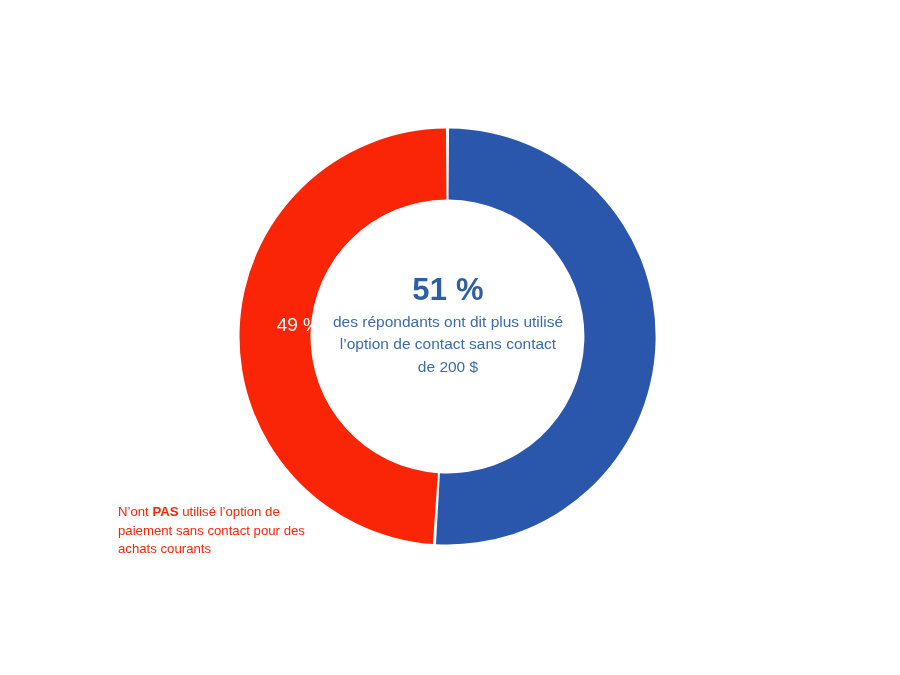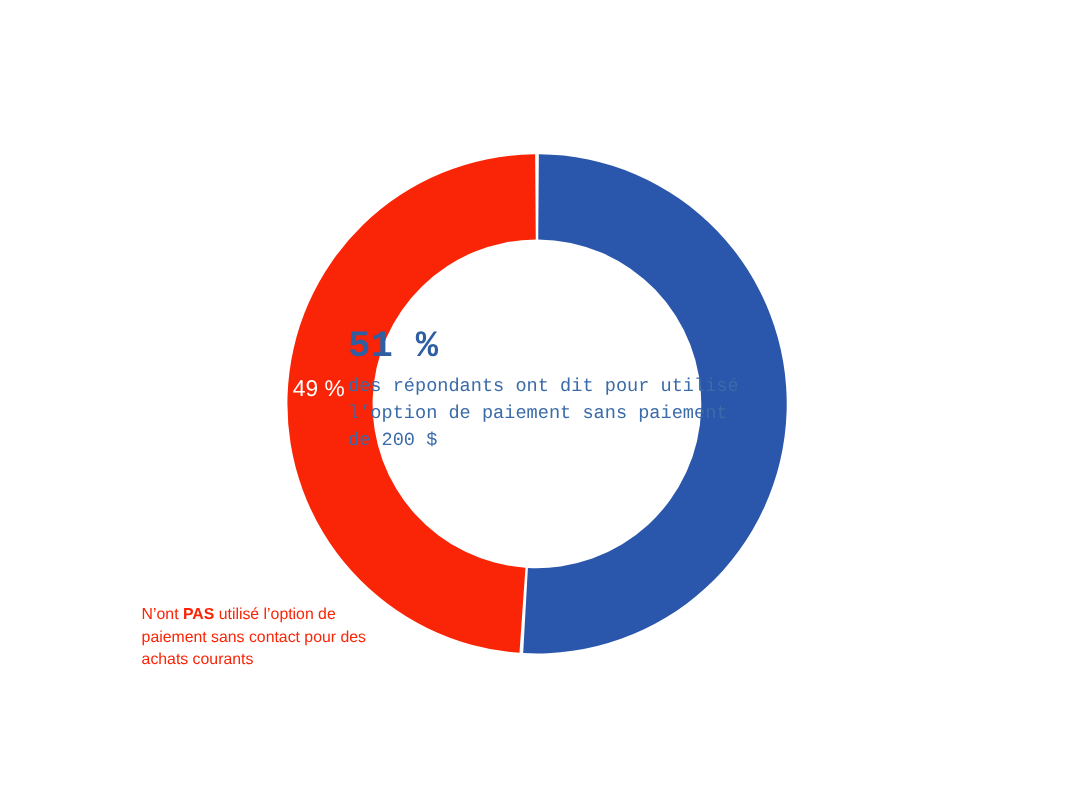--- a/index.html
+++ b/index.html
@@ -29,22 +29,22 @@
     left: 0;
     top: 0;
   }
 
   
   .center-text {
     position: absolute;
     left: 290px;
     top: 272px;
     width: 316px;
+    text-align: center;
     pointer-events: none;
-    font-family: Liberation Mono, monospace;
   }
   .center-pct {
     font-size: 31px;
     font-weight: bold;
     color: #2E5FA3;
     line-height: 1.18;
     letter-spacing: 0.2px;
     margin-bottom: 2px;
   }
   .center-body {
@@ -56,21 +56,21 @@
     display: block;
     white-space: nowrap;
   }
 
   
   .slice-label-red {
     position: absolute;
     left: 244px;
     top: 314px;
     width: 76px;
-    text-align: left;
+    text-align: right;
     font-size: 19px;
     color: #ffffff;
     line-height: 1.2;
   }
 
   
   .caption-red {
     position: absolute;
     left: 118px;
     top: 503px;
@@ -99,22 +99,22 @@
     <path d="M 432.90 543.99 A 208 208 0 0 1 445.96 128.51 L 446.48 199.50 A 137 137 0 0 0 437.88 473.16 Z" fill="#FA2406"></path>
   </svg>
 
   <div class="slice-label-red">
     <span>49 %</span>
   </div>
 
   <div class="center-text">
     <div class="center-pct">51 %</div>
     <div class="center-body">
-      <span class="ln">des répondants ont dit pour utilisé</span>
-      <span class="ln">l’option de paiement sans paiement</span>
+      <span class="ln">des répondants ont dit plus utilisé</span>
+      <span class="ln">l’option de contact sans contact</span>
       <span class="ln">de 200 $</span>
     </div>
   </div>
 
   <div class="caption-red">
     <span class="ln"><span>N’ont </span><b>PAS</b><span> utilisé l’option de</span></span>
     <span class="ln">paiement sans contact pour des</span>
     <span class="ln">achats courants</span>
   </div>
 

